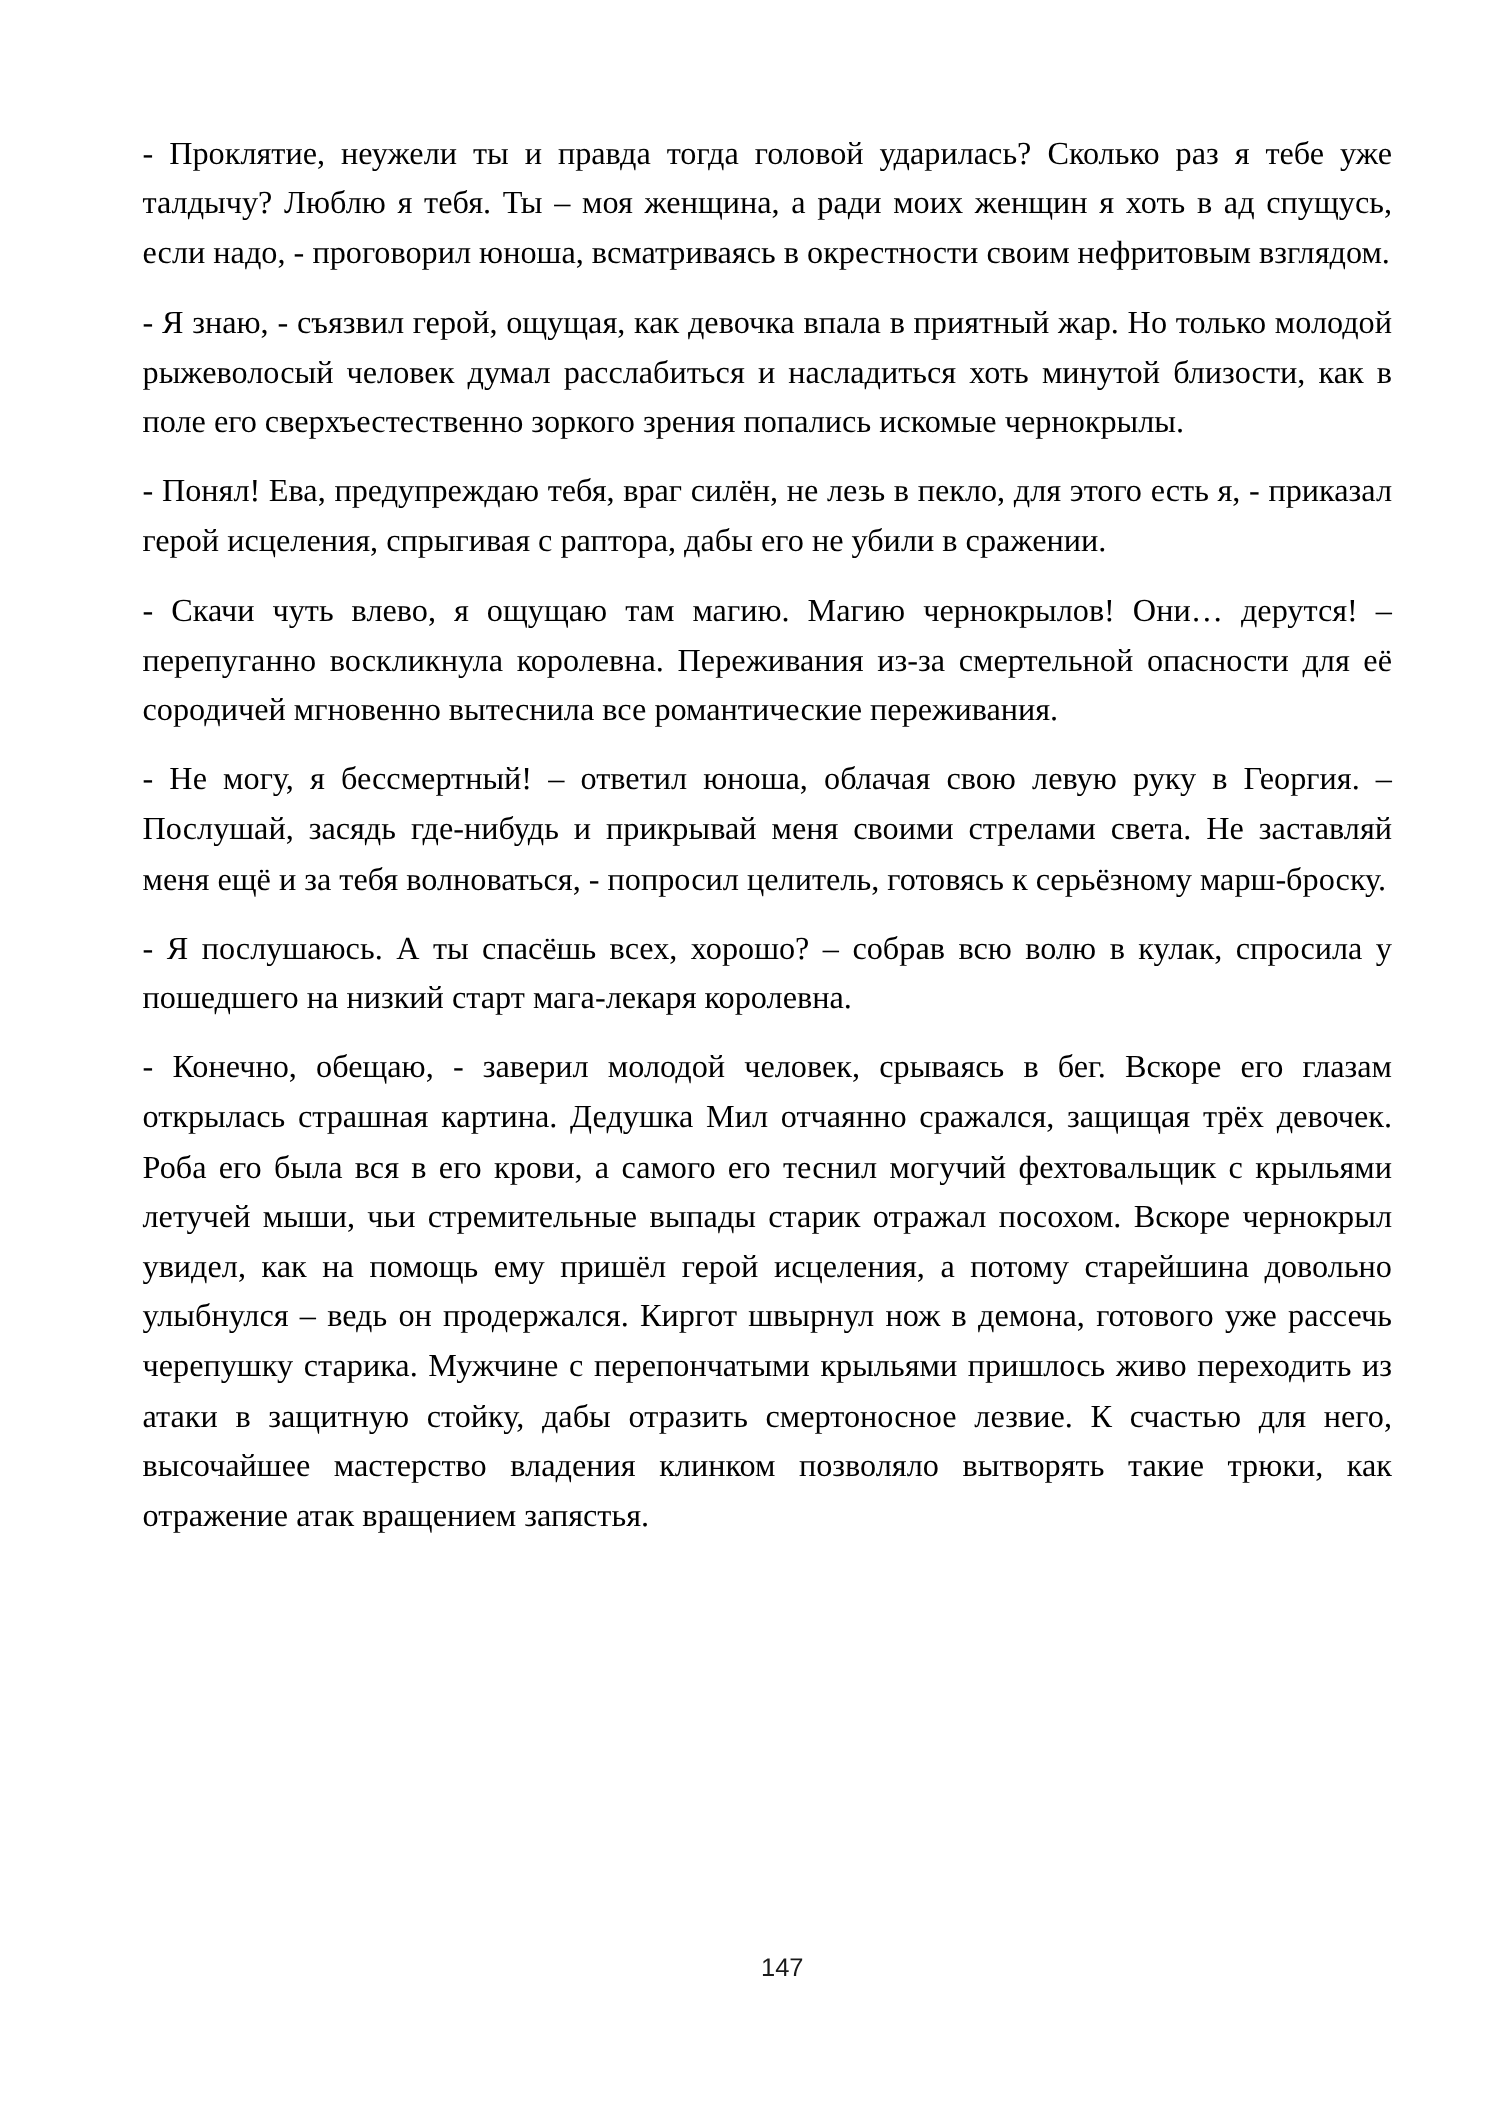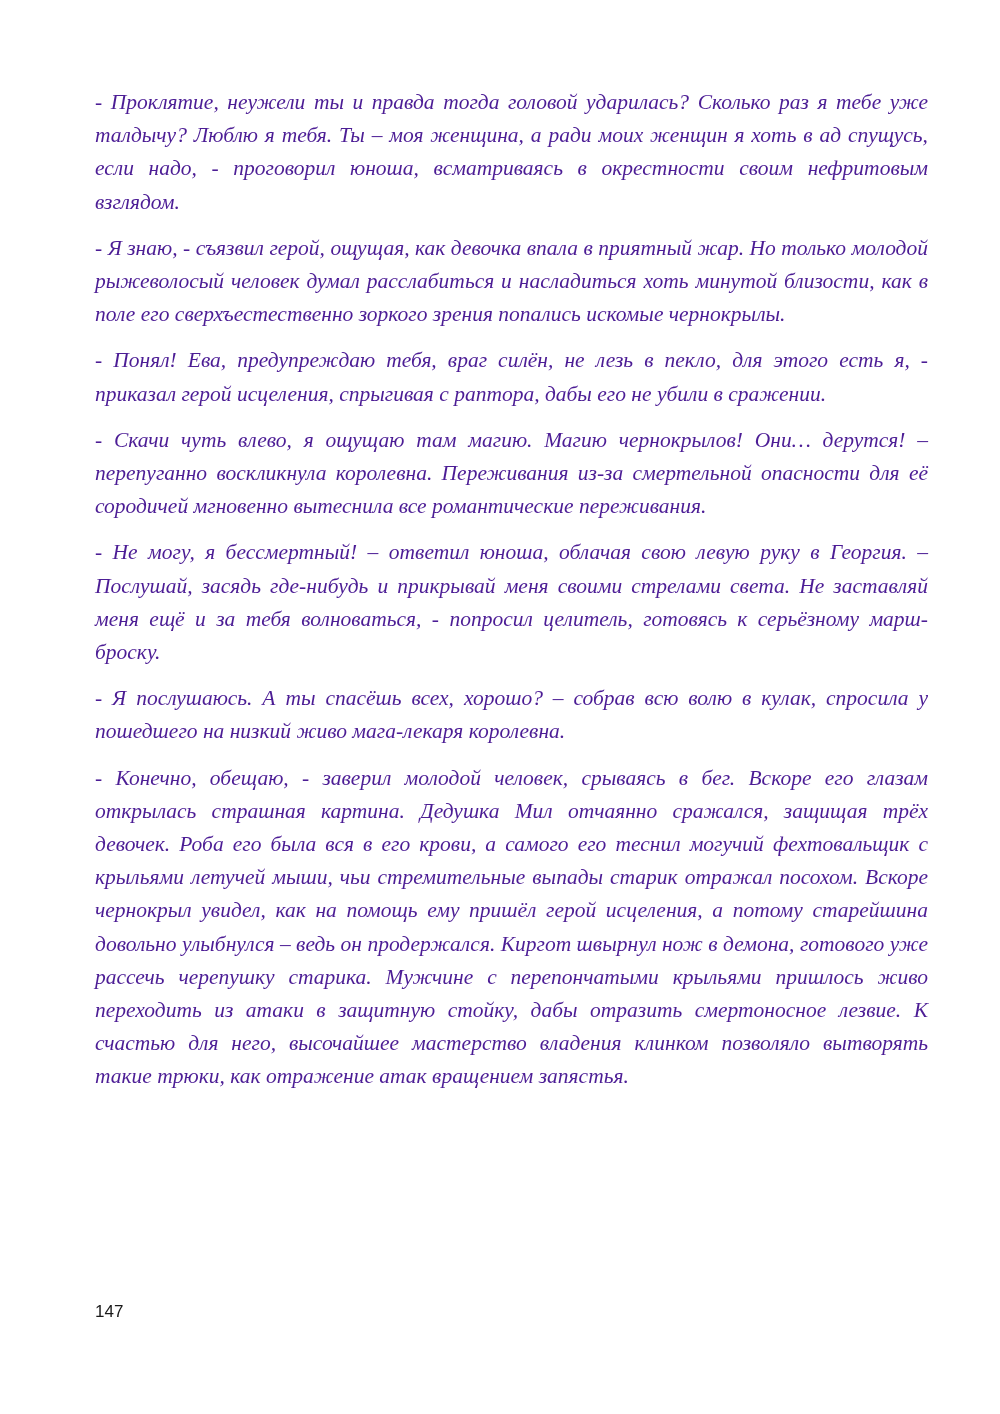--- a/index.html
+++ b/index.html
@@ -15,46 +15,45 @@
     overflow: hidden;
   }
   .content {
     position: absolute;
     top: 86px;
     left: 95px;
     width: 833px;
     font-family: "Liberation Serif", serif;
     font-size: 21.5px;
     line-height: 1.545;
-    color: #4c1d95;
+    color: #000000;
     text-align: justify;
-    font-style: italic;
   }
   .content p {
     margin: 0 0 13px 0;
     padding: 0;
   }
   .page-number {
     position: absolute;
     top: 1302px;
     left: 95px;
     width: 853px;
-    text-align: left;
+    text-align: center;
     font-family: "Liberation Sans", sans-serif;
     font-size: 17px;
     color: #1a1a1a;
   }
 </style>
 </head>
 <body>
 
 <div class="page">
   <div class="content">
     <p>- Проклятие, неужели ты и правда тогда головой ударилась? Сколько раз я тебе уже талдычу? Люблю я тебя. Ты – моя женщина, а ради моих женщин я хоть в ад спущусь, если надо, - проговорил юноша, всматриваясь в окрестности своим нефритовым взглядом.</p>
     <p>- Я знаю, - съязвил герой, ощущая, как девочка впала в приятный жар. Но только молодой рыжеволосый человек думал расслабиться и насладиться хоть минутой близости, как в поле его сверхъестественно зоркого зрения попались искомые чернокрылы.</p>
     <p>- Понял! Ева, предупреждаю тебя, враг силён, не лезь в пекло, для этого есть я, - приказал герой исцеления, спрыгивая с раптора, дабы его не убили в сражении.</p>
     <p>- Скачи чуть влево, я ощущаю там магию. Магию чернокрылов! Они… дерутся! – перепуганно воскликнула королевна. Переживания из-за смертельной опасности для её сородичей мгновенно вытеснила все романтические переживания.</p>
     <p>- Не могу, я бессмертный! – ответил юноша, облачая свою левую руку в Георгия. – Послушай, засядь где-нибудь и прикрывай меня своими стрелами света. Не заставляй меня ещё и за тебя волноваться, - попросил целитель, готовясь к серьёзному марш-броску.</p>
-    <p>- Я послушаюсь. А ты спасёшь всех, хорошо? – собрав всю волю в кулак, спросила у пошедшего на низкий живо мага-лекаря королевна.</p>
+    <p>- Я послушаюсь. А ты спасёшь всех, хорошо? – собрав всю волю в кулак, спросила у пошедшего на низкий старт мага-лекаря королевна.</p>
     <p>- Конечно, обещаю, - заверил молодой человек, срываясь в бег. Вскоре его глазам открылась страшная картина. Дедушка Мил отчаянно сражался, защищая трёх девочек. Роба его была вся в его крови, а самого его теснил могучий фехтовальщик с крыльями летучей мыши, чьи стремительные выпады старик отражал посохом. Вскоре чернокрыл увидел, как на помощь ему пришёл герой исцеления, а потому старейшина довольно улыбнулся – ведь он продержался. Киргот швырнул нож в демона, готового уже рассечь черепушку старика. Мужчине с перепончатыми крыльями пришлось живо переходить из атаки в защитную стойку, дабы отразить смертоносное лезвие. К счастью для него, высочайшее мастерство владения клинком позволяло вытворять такие трюки, как отражение атак вращением запястья.</p>
   </div>
   <div class="page-number">147</div>
 </div>
 
 </body></html>

